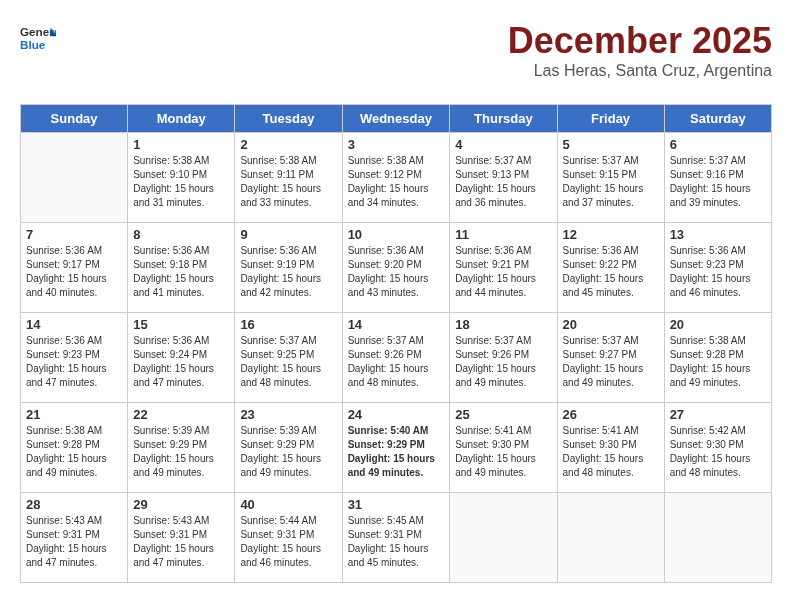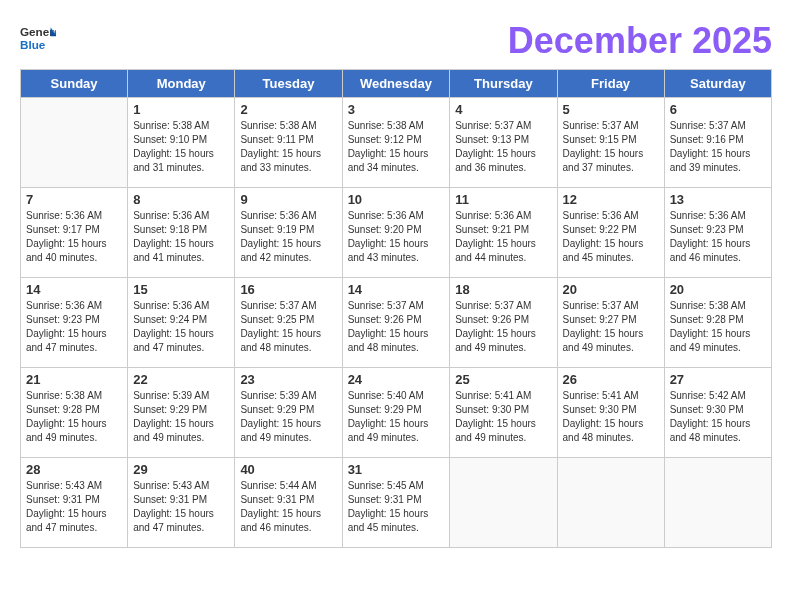--- a/index.html
+++ b/index.html
@@ -24,30 +24,30 @@
       width: 36px;
       height: 36px;
       margin-right: 4px;
     }
     .title-area {
       text-align: right;
     }
     .month-title {
       font-size: 36px;
       font-weight: bold;
-      color: #8b5cf6;
+      color: #7f1d1d;
     }
     .location-title {
       font-size: 16px;
       color: #555;
     }
     .calendar {
       width: 100%;
       border-collapse: collapse;
-      margin-top: 7px;
+      margin-top: 24px;
     }
     .calendar th {
       background-color: #3a6fc4;
       color: #fff;
       text-align: center;
       padding: 6px 4px;
       font-size: 13px;
       border: 1px solid #ccc;
     }
     .calendar td {
@@ -85,20 +85,21 @@
   <div class="logo-area">
     <svg class="logo-icon" viewBox="0 0 40 40">
       <text x="0" y="18" font-size="13" font-weight="bold" fill="#333">General</text>
       <text x="0" y="32" font-size="13" font-weight="bold" fill="#1a6fc4">Blue</text>
       <polygon points="34,8 40,16 34,16" fill="#1a6fc4"></polygon>
       <polygon points="34,10 40,18 34,18" fill="#0a4fa0"></polygon>
     </svg>
   </div>
   <div class="title-area">
     <div class="month-title">December 2025</div>
+    <div class="location-title">Las Heras, Santa Cruz, Argentina</div>
   </div>
 </div>
 
 <table class="calendar">
   <thead>
     <tr>
     <th>Sunday</th>
         <th>Monday</th>
         <th>Tuesday</th>
         <th>Wednesday</th>
@@ -272,21 +273,21 @@
         </td>
         <td>
           <span class="day-number">23</span>
           <div class="day-info" style="white-space: pre-line;">Sunrise: 5:39 AM
 Sunset: 9:29 PM
 Daylight: 15 hours
 and 49 minutes.</div>
         </td>
         <td>
           <span class="day-number">24</span>
-          <div class="day-info" style="white-space: pre-line;">Sunrise: 5:40 AM
+          <div class="day-info" style="white-space: pre-line; font-weight: bold;">Sunrise: 5:40 AM
 Sunset: 9:29 PM
 Daylight: 15 hours
 and 49 minutes.</div>
         </td>
         <td>
           <span class="day-number">25</span>
           <div class="day-info" style="white-space: pre-line;">Sunrise: 5:41 AM
 Sunset: 9:30 PM
 Daylight: 15 hours
 and 49 minutes.</div>

